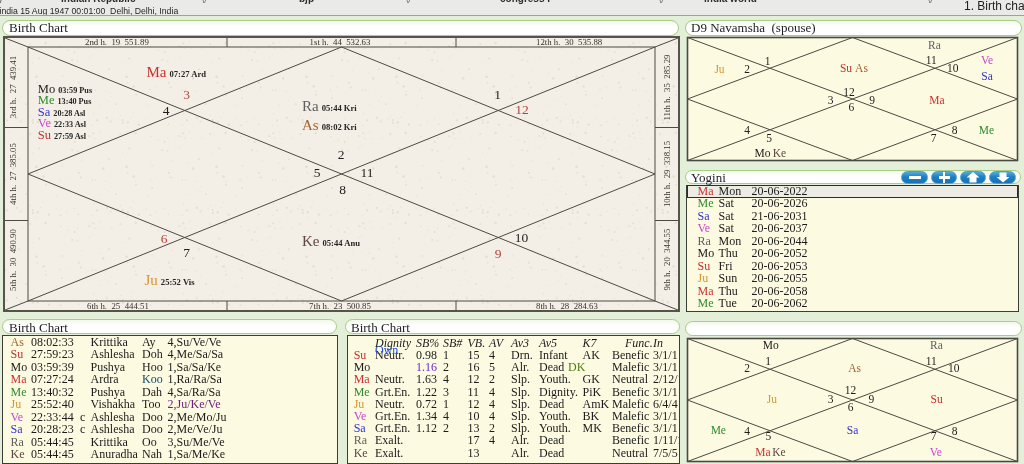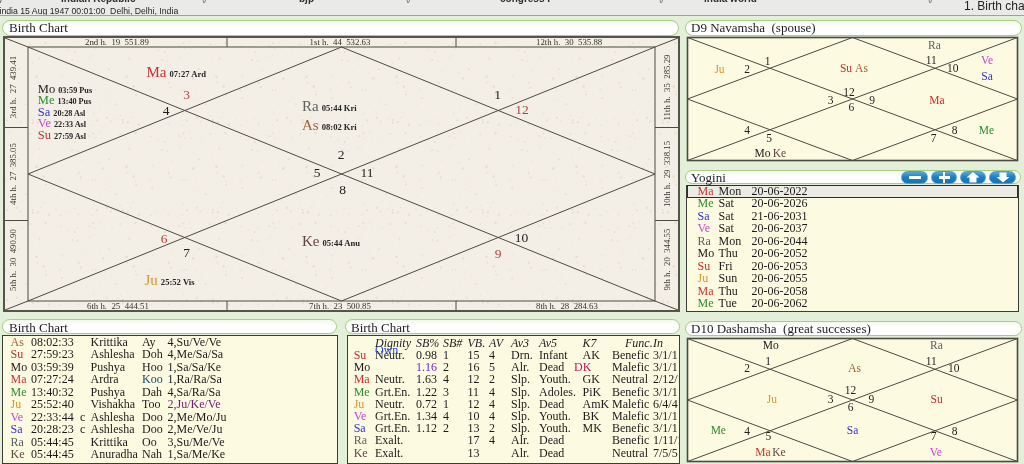--- a/index.html
+++ b/index.html
@@ -310,42 +310,42 @@
       <span style="position:absolute;left:264px;top:12.9px;color:#1b1b1b">Benefic</span>
       <span style="position:absolute;left:305px;top:12.9px;color:#1b1b1b">3/1/1</span>
 <span style="position:absolute;left:5.7px;top:25.12px;color:#1c1c1c">Mo</span>
       <span style="position:absolute;left:27px;top:8px;color:#1d4ed8">Own</span>
       <span style="position:absolute;left:68px;top:25.12px;color:#6d28d9">1.16</span>
       <span style="position:absolute;left:95px;top:25.12px;color:#1b1b1b">2</span>
       <span style="position:absolute;left:119.5px;top:25.12px;color:#1b1b1b">16</span>
       <span style="position:absolute;left:141px;top:25.12px;color:#1b1b1b">5</span>
       <span style="position:absolute;left:163px;top:25.12px;color:#1b1b1b">Alr.</span>
       <span style="position:absolute;left:191px;top:25.12px;color:#1b1b1b">Dead</span>
-      <span style="position:absolute;left:226px;top:25.12px;color:#be185d">DK</span>
+      <span style="position:absolute;left:220px;top:25.12px;color:#4d7c0f">DK</span>
       <span style="position:absolute;left:264px;top:25.12px;color:#1b1b1b">Malefic</span>
       <span style="position:absolute;left:305px;top:25.12px;color:#1b1b1b">3/1/1</span>
 <span style="position:absolute;left:5.7px;top:37.34px;color:#cc3131">Ma</span>
       <span style="position:absolute;left:27px;top:37.34px;color:#1b1b1b">Neutr.</span>
       <span style="position:absolute;left:68px;top:37.34px;color:#1b1b1b">1.63</span>
       <span style="position:absolute;left:95px;top:37.34px;color:#1b1b1b">4</span>
       <span style="position:absolute;left:119.5px;top:37.34px;color:#1b1b1b">12</span>
       <span style="position:absolute;left:141px;top:37.34px;color:#1b1b1b">2</span>
       <span style="position:absolute;left:163px;top:37.34px;color:#1b1b1b">Slp.</span>
       <span style="position:absolute;left:191px;top:37.34px;color:#1b1b1b">Youth.</span>
       <span style="position:absolute;left:234.5px;top:37.34px;color:#1b1b1b">GK</span>
       <span style="position:absolute;left:264px;top:37.34px;color:#1b1b1b">Neutral</span>
       <span style="position:absolute;left:305px;top:37.34px;color:#1b1b1b">2/12/1</span>
 <span style="position:absolute;left:5.7px;top:49.56px;color:#2e8b2e">Me</span>
       <span style="position:absolute;left:27px;top:49.56px;color:#1b1b1b">Grt.En.</span>
       <span style="position:absolute;left:68px;top:49.56px;color:#1b1b1b">1.22</span>
       <span style="position:absolute;left:95px;top:49.56px;color:#1b1b1b">3</span>
       <span style="position:absolute;left:119.5px;top:49.56px;color:#1b1b1b">11</span>
       <span style="position:absolute;left:141px;top:49.56px;color:#1b1b1b">4</span>
       <span style="position:absolute;left:163px;top:49.56px;color:#1b1b1b">Slp.</span>
-      <span style="position:absolute;left:191px;top:49.56px;color:#1b1b1b">Adoles.</span>
+      <span style="position:absolute;left:191px;top:49.56px;color:#1b1b1b">Dignity.</span>
       <span style="position:absolute;left:234.5px;top:49.56px;color:#1b1b1b">PiK</span>
       <span style="position:absolute;left:264px;top:49.56px;color:#1b1b1b">Benefic</span>
       <span style="position:absolute;left:305px;top:49.56px;color:#1b1b1b">3/1/1</span>
 <span style="position:absolute;left:5.7px;top:61.78px;color:#d6962f">Ju</span>
       <span style="position:absolute;left:27px;top:61.78px;color:#1b1b1b">Neutr.</span>
       <span style="position:absolute;left:68px;top:61.78px;color:#1b1b1b">0.72</span>
       <span style="position:absolute;left:95px;top:61.78px;color:#1b1b1b">1</span>
       <span style="position:absolute;left:119.5px;top:61.78px;color:#1b1b1b">12</span>
       <span style="position:absolute;left:141px;top:61.78px;color:#1b1b1b">4</span>
       <span style="position:absolute;left:163px;top:61.78px;color:#1b1b1b">Slp.</span>
@@ -385,21 +385,20 @@
       <span style="position:absolute;left:305px;top:98.44px;color:#1b1b1b">1/11/1</span>
 <span style="position:absolute;left:5.7px;top:110.66px;color:#5e4545">Ke</span>
       <span style="position:absolute;left:27px;top:110.66px;color:#1b1b1b">Exalt.</span>
       <span style="position:absolute;left:119.5px;top:110.66px;color:#1b1b1b">13</span>
       <span style="position:absolute;left:163px;top:110.66px;color:#1b1b1b">Alr.</span>
       <span style="position:absolute;left:191px;top:110.66px;color:#1b1b1b">Dead</span>
       <span style="position:absolute;left:264px;top:110.66px;color:#1b1b1b">Neutral</span>
       <span style="position:absolute;left:305px;top:110.66px;color:#1b1b1b">7/5/5</span>
 </div>
 <div style="position:absolute;left:685px;top:320.7px;width:336.5px;height:15.8px;background:linear-gradient(#f2f8eb,#ffffff 42%);border:1.5px solid #a9cd82;border-radius:8px;box-sizing:border-box"></div>
-    <span style="position:absolute;left:691px;top:322.09999999999997px;line-height:1;font-family:'Liberation Serif', serif;font-size:13px;color:#1c1c24">D10 Dashamsha&nbsp; (great successes)</span>
 <svg style="position:absolute;left:686px;top:337px" width="333" height="126" viewBox="0 0 333 126">
 <rect x="1.5" y="1.5" width="330.0" height="123.0" fill="#fcfae1" stroke="#4a4a44" stroke-width="1.6"></rect>
 <g fill="none" stroke="#4c4a42" stroke-width="1">
 <path d="M1.5 1.5L331.5 124.5M331.5 1.5L1.5 124.5"></path>
 <path d="M166.5 1.5L331.5 63.0L166.5 124.5L1.5 63.0Z"></path>
 </g>
 <g style="font-family:'Liberation Serif', serif;font-size:11.5px">
 <text x="61.2" y="34.7" text-anchor="middle" fill="#1d1d1d">2</text>
 <text x="82" y="28" text-anchor="middle" fill="#1d1d1d">1</text>
 <text x="245.2" y="28" text-anchor="middle" fill="#1d1d1d">11</text>

